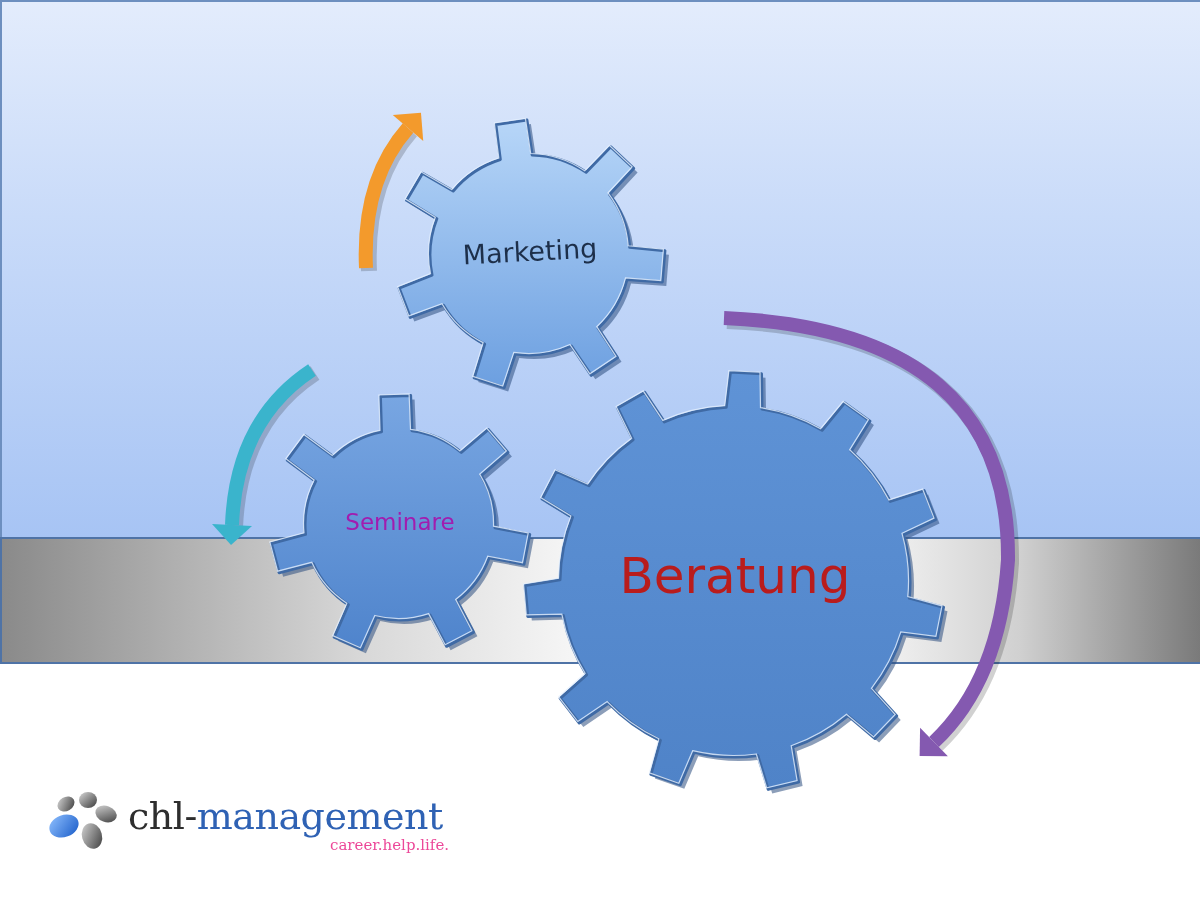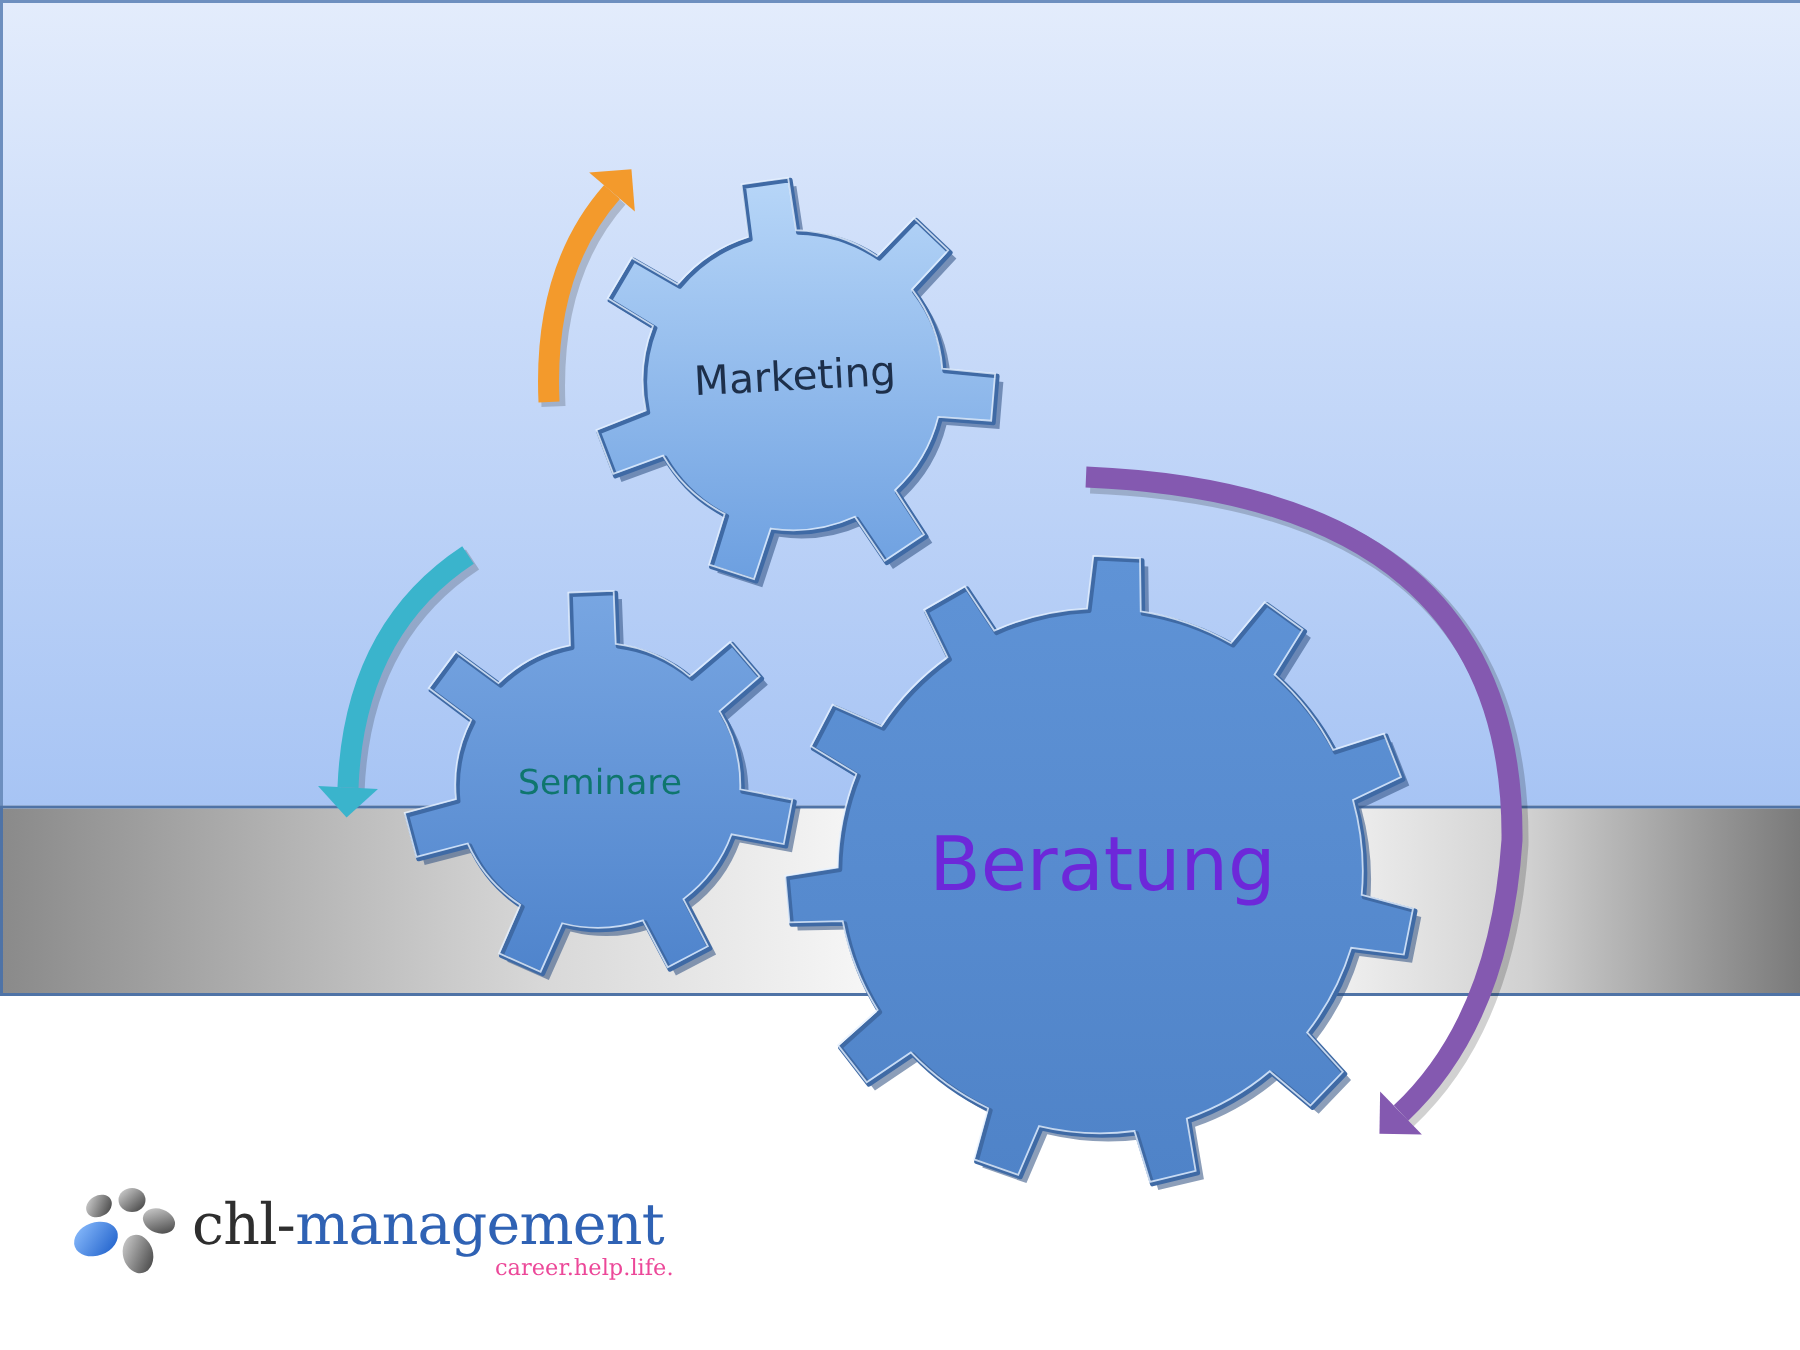--- a/index.html
+++ b/index.html
@@ -71,22 +71,22 @@
         </g>
         <g>
           <path d="M726.2 407.2 L730.4 372.1 L761.5 373.7 L762.0 409.1 A175 175 0 0 1 822.1 430.2 L822.1 430.2 L844.6 402.9 L869.9 421.1 L851.2 451.2 A175 175 0 0 1 890.3 501.4 L890.3 501.4 L924.1 490.6 L935.5 519.6 L903.5 534.8 A175 175 0 0 1 909.3 598.1 L909.3 598.1 L943.5 607.3 L937.4 637.9 L902.3 633.4 A175 175 0 0 1 872.9 689.8 L872.9 689.8 L896.7 716.0 L875.1 738.5 L848.0 715.7 A175 175 0 0 1 792.7 747.2 L792.7 747.2 L798.6 782.1 L768.2 789.4 L757.8 755.5 A175 175 0 0 1 694.2 752.2 L694.2 752.2 L680.3 784.7 L650.9 774.4 L660.3 740.3 A175 175 0 0 1 608.7 703.1 L608.7 703.1 L579.3 723.0 L560.2 698.4 L586.6 674.8 A175 175 0 0 1 563.3 615.6 L563.3 615.6 L527.8 616.4 L525.0 585.4 L560.0 579.8 A175 175 0 0 1 572.4 517.4 L572.4 517.4 L542.1 499.0 L556.5 471.3 L589.0 485.6 A175 175 0 0 1 633.1 439.7 L633.1 439.7 L617.6 407.9 L644.7 392.4 L664.3 421.9 A175 175 0 0 1 726.2 407.2 Z" fill="#2d4f80" opacity="0.55" transform="translate(4,4)"></path>
           <path d="M726.2 407.2 L730.4 372.1 L761.5 373.7 L762.0 409.1 A175 175 0 0 1 822.1 430.2 L822.1 430.2 L844.6 402.9 L869.9 421.1 L851.2 451.2 A175 175 0 0 1 890.3 501.4 L890.3 501.4 L924.1 490.6 L935.5 519.6 L903.5 534.8 A175 175 0 0 1 909.3 598.1 L909.3 598.1 L943.5 607.3 L937.4 637.9 L902.3 633.4 A175 175 0 0 1 872.9 689.8 L872.9 689.8 L896.7 716.0 L875.1 738.5 L848.0 715.7 A175 175 0 0 1 792.7 747.2 L792.7 747.2 L798.6 782.1 L768.2 789.4 L757.8 755.5 A175 175 0 0 1 694.2 752.2 L694.2 752.2 L680.3 784.7 L650.9 774.4 L660.3 740.3 A175 175 0 0 1 608.7 703.1 L608.7 703.1 L579.3 723.0 L560.2 698.4 L586.6 674.8 A175 175 0 0 1 563.3 615.6 L563.3 615.6 L527.8 616.4 L525.0 585.4 L560.0 579.8 A175 175 0 0 1 572.4 517.4 L572.4 517.4 L542.1 499.0 L556.5 471.3 L589.0 485.6 A175 175 0 0 1 633.1 439.7 L633.1 439.7 L617.6 407.9 L644.7 392.4 L664.3 421.9 A175 175 0 0 1 726.2 407.2 Z" fill="url(#grad-beratung)" stroke="#3f6aa5" stroke-width="3" stroke-linejoin="round"></path>
           <path d="M726.2 407.2 L730.4 372.1 L761.5 373.7 L762.0 409.1 A175 175 0 0 1 822.1 430.2 L822.1 430.2 L844.6 402.9 L869.9 421.1 L851.2 451.2 A175 175 0 0 1 890.3 501.4 L890.3 501.4 L924.1 490.6 L935.5 519.6 L903.5 534.8 A175 175 0 0 1 909.3 598.1 L909.3 598.1 L943.5 607.3 L937.4 637.9 L902.3 633.4 A175 175 0 0 1 872.9 689.8 L872.9 689.8 L896.7 716.0 L875.1 738.5 L848.0 715.7 A175 175 0 0 1 792.7 747.2 L792.7 747.2 L798.6 782.1 L768.2 789.4 L757.8 755.5 A175 175 0 0 1 694.2 752.2 L694.2 752.2 L680.3 784.7 L650.9 774.4 L660.3 740.3 A175 175 0 0 1 608.7 703.1 L608.7 703.1 L579.3 723.0 L560.2 698.4 L586.6 674.8 A175 175 0 0 1 563.3 615.6 L563.3 615.6 L527.8 616.4 L525.0 585.4 L560.0 579.8 A175 175 0 0 1 572.4 517.4 L572.4 517.4 L542.1 499.0 L556.5 471.3 L589.0 485.6 A175 175 0 0 1 633.1 439.7 L633.1 439.7 L617.6 407.9 L644.7 392.4 L664.3 421.9 A175 175 0 0 1 726.2 407.2 Z" fill="none" stroke="#e6f1ff" stroke-width="1.2" opacity="0.8" transform="translate(-1.5,-1.5)"></path>
         </g>
       </g>
   </svg>
 
   <div class="gear-label" id="label-marketing" style="color: rgb(29, 47, 74); font-size: 27px; left: 380px; width: 300px; top: 236.1px; transform: rotate(-3deg);">Marketing</div>
-  <div class="gear-label" id="label-seminare" style="color: #0f766e; font-size: 23px; left: 250px; width: 300px; top: 508.9px; transform: rotate(0deg);">Seminare</div>
-  <div class="gear-label" id="label-beratung" style="color: #6d28d9; font-size: 50px; left: 585px; width: 300px; top: 547px; transform: rotate(0deg);">Beratung</div>
+  <div class="gear-label" id="label-seminare" style="color: #a21caf; font-size: 23px; left: 250px; width: 300px; top: 508.9px; transform: rotate(0deg);">Seminare</div>
+  <div class="gear-label" id="label-beratung" style="color: #b91c1c; font-size: 50px; left: 585px; width: 300px; top: 547px; transform: rotate(0deg);">Beratung</div>
 
   <div class="logo">
     <svg width="76" height="62" viewBox="0 0 76 62">
       <defs>
         <linearGradient id="lgGray" x1="0" y1="0" x2="1" y2="1">
             <stop offset="0" stop-color="#d8d8d8"></stop>
             <stop offset="1" stop-color="#3a3a3a"></stop>
           </linearGradient>
         <linearGradient id="lgBlue" x1="0" y1="0" x2="1" y2="1">
             <stop offset="0" stop-color="#8fc0ff"></stop>

